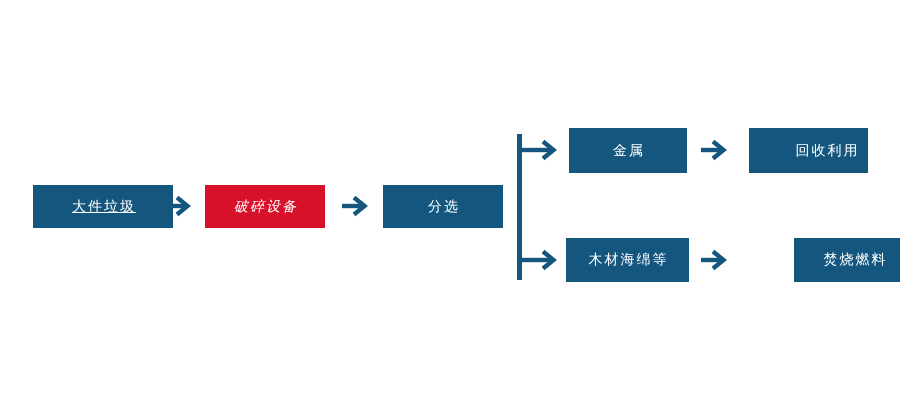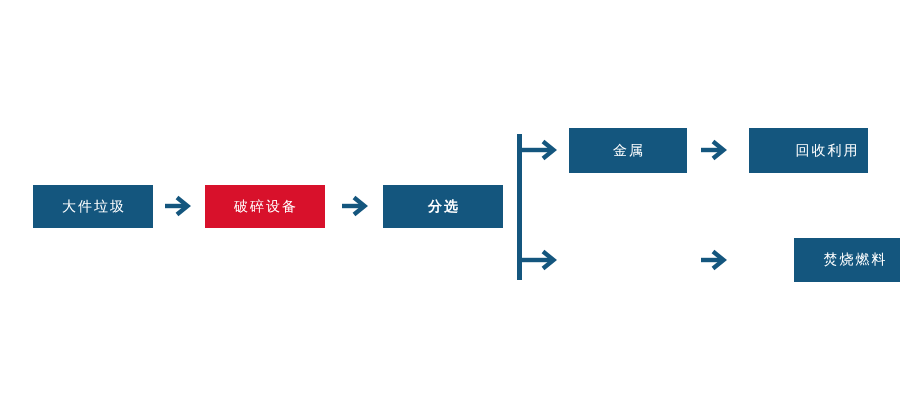--- a/index.html
+++ b/index.html
@@ -21,25 +21,25 @@
   .node{
     position:absolute;
     display:flex;align-items:center;justify-content:center;
     background:var(--node-blue);
     color:var(--text);
     font-size:14px;
     letter-spacing:2px;
     text-indent:2px;
     white-space:nowrap;
   }
-  .node.red{background:var(--node-red);}
+  .node.red{background:var(--node-red);font-style:italic;}
   
-  .n1{left:33px;top:185px;width:120px;height:43px;}
+  .n1{left:33px;top:185px;width:140px;height:43px;text-decoration:underline;}
   .n2{left:205px;top:185px;width:120px;height:43px;}
-  .n3{left:383px;top:185px;width:120px;height:43px;font-weight:bold;}
+  .n3{left:383px;top:185px;width:120px;height:43px;}
   
   .n4{left:569px;top:128px;width:118px;height:45px;}
   .n5{left:749px;top:128px;width:119px;height:45px;padding-left:36px;}
   
   .n6{left:566px;top:238px;width:123px;height:44px;}
   .n7{left:749px;top:238px;width:121px;height:44px;margin-left:45px;}
   .arrow{position:absolute;display:block;}
   .a1{left:165px;top:195px;}
   .a2{left:342px;top:195px;}
   .a3{left:519px;top:139px;}
@@ -95,20 +95,21 @@
       <path d="M12 2.5 L22.5 11 L12 19.5"></path>
   </svg>
 
   <div class="node n5">回收利用</div>
 
   <svg class="arrow a5" width="38" height="22" viewBox="0 0 38 22">
     <path d="M0 11 H32"></path>
       <path d="M24 2.5 L34.5 11 L24 19.5"></path>
   </svg>
 
+  <div class="node n6">木材海绵等</div>
 
   <svg class="arrow a6" width="26" height="22" viewBox="0 0 26 22">
     <path d="M0 11 H20"></path>
       <path d="M12 2.5 L22.5 11 L12 19.5"></path>
   </svg>
 
   <div class="node n7">焚烧燃料</div>
 
 </div>
 

